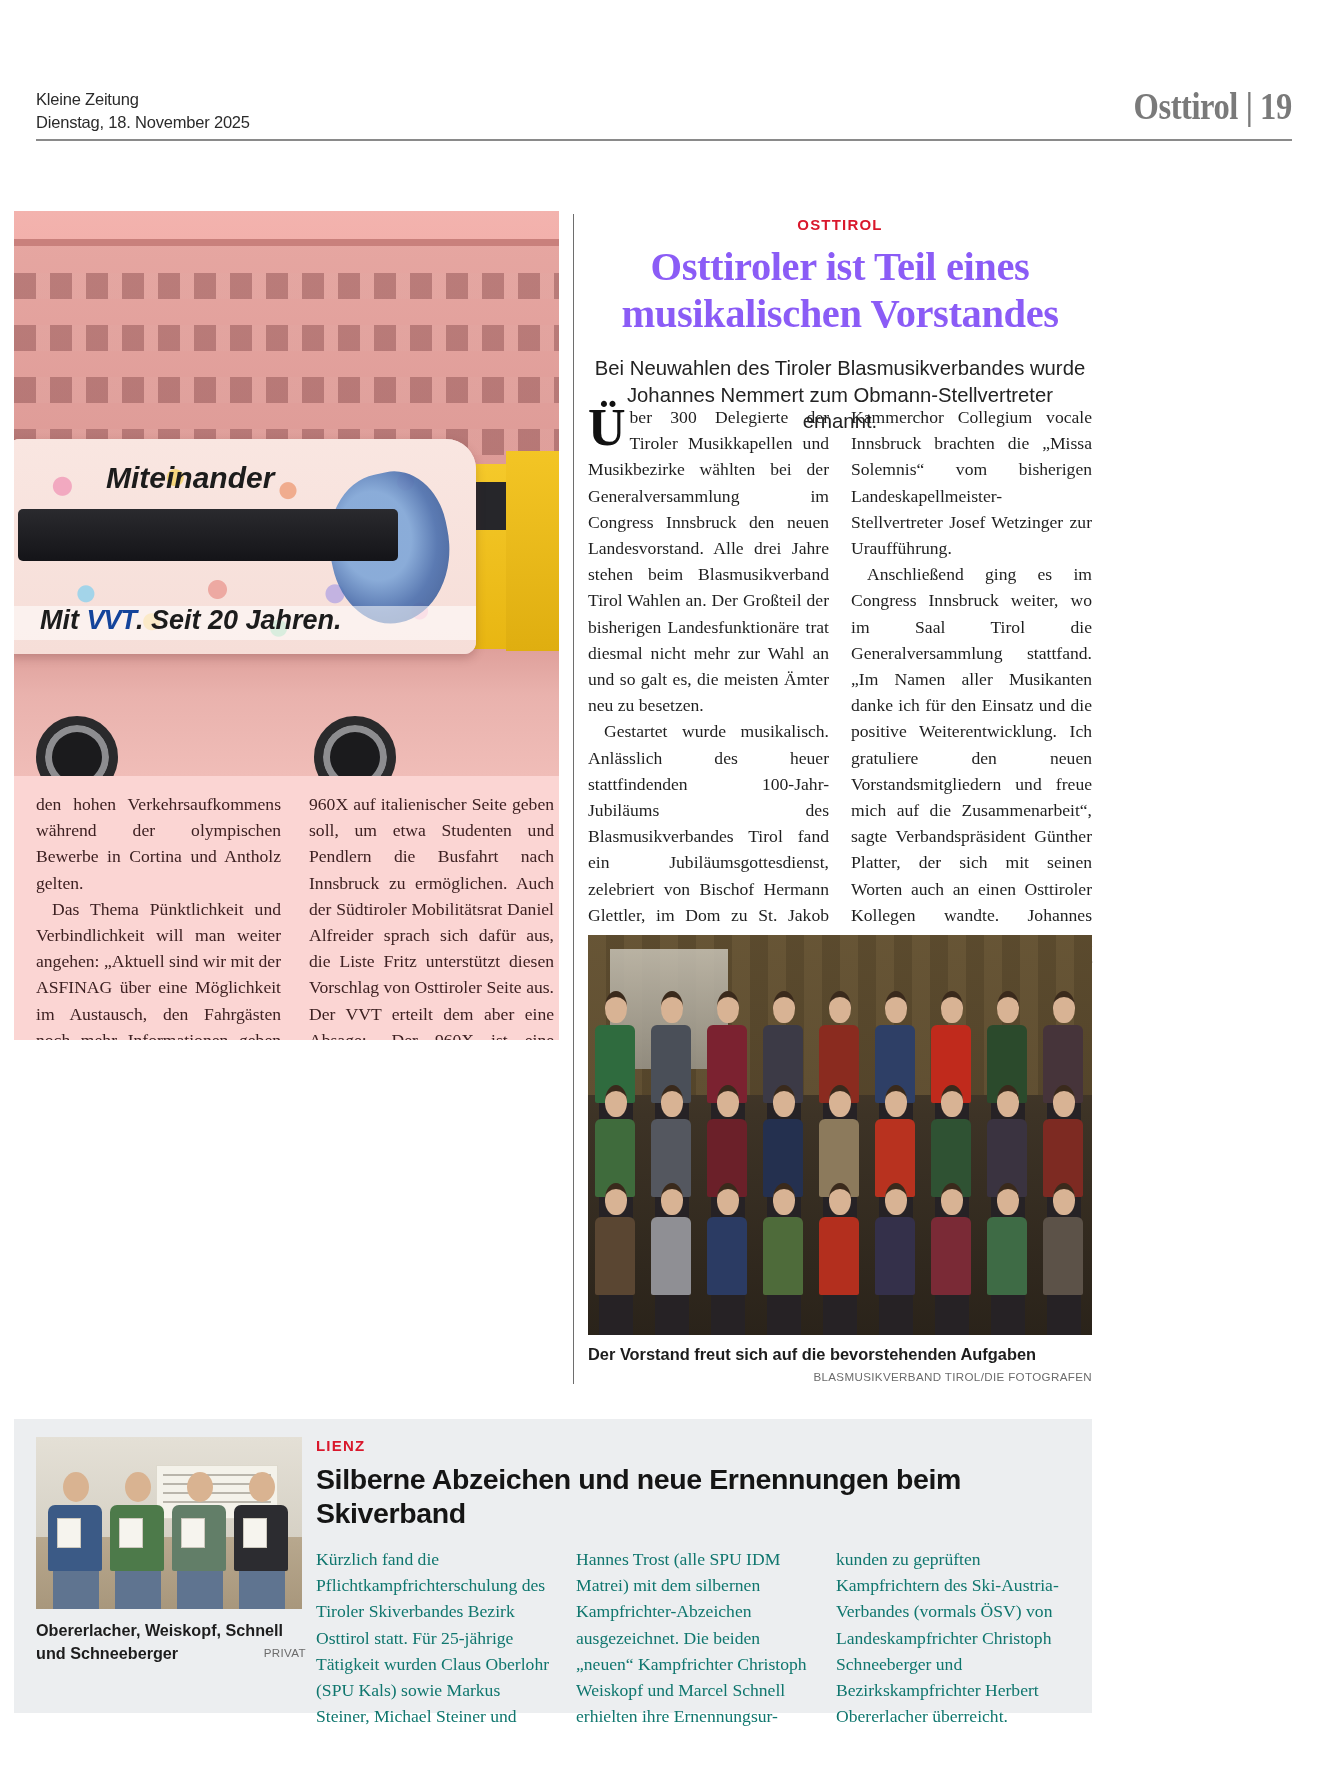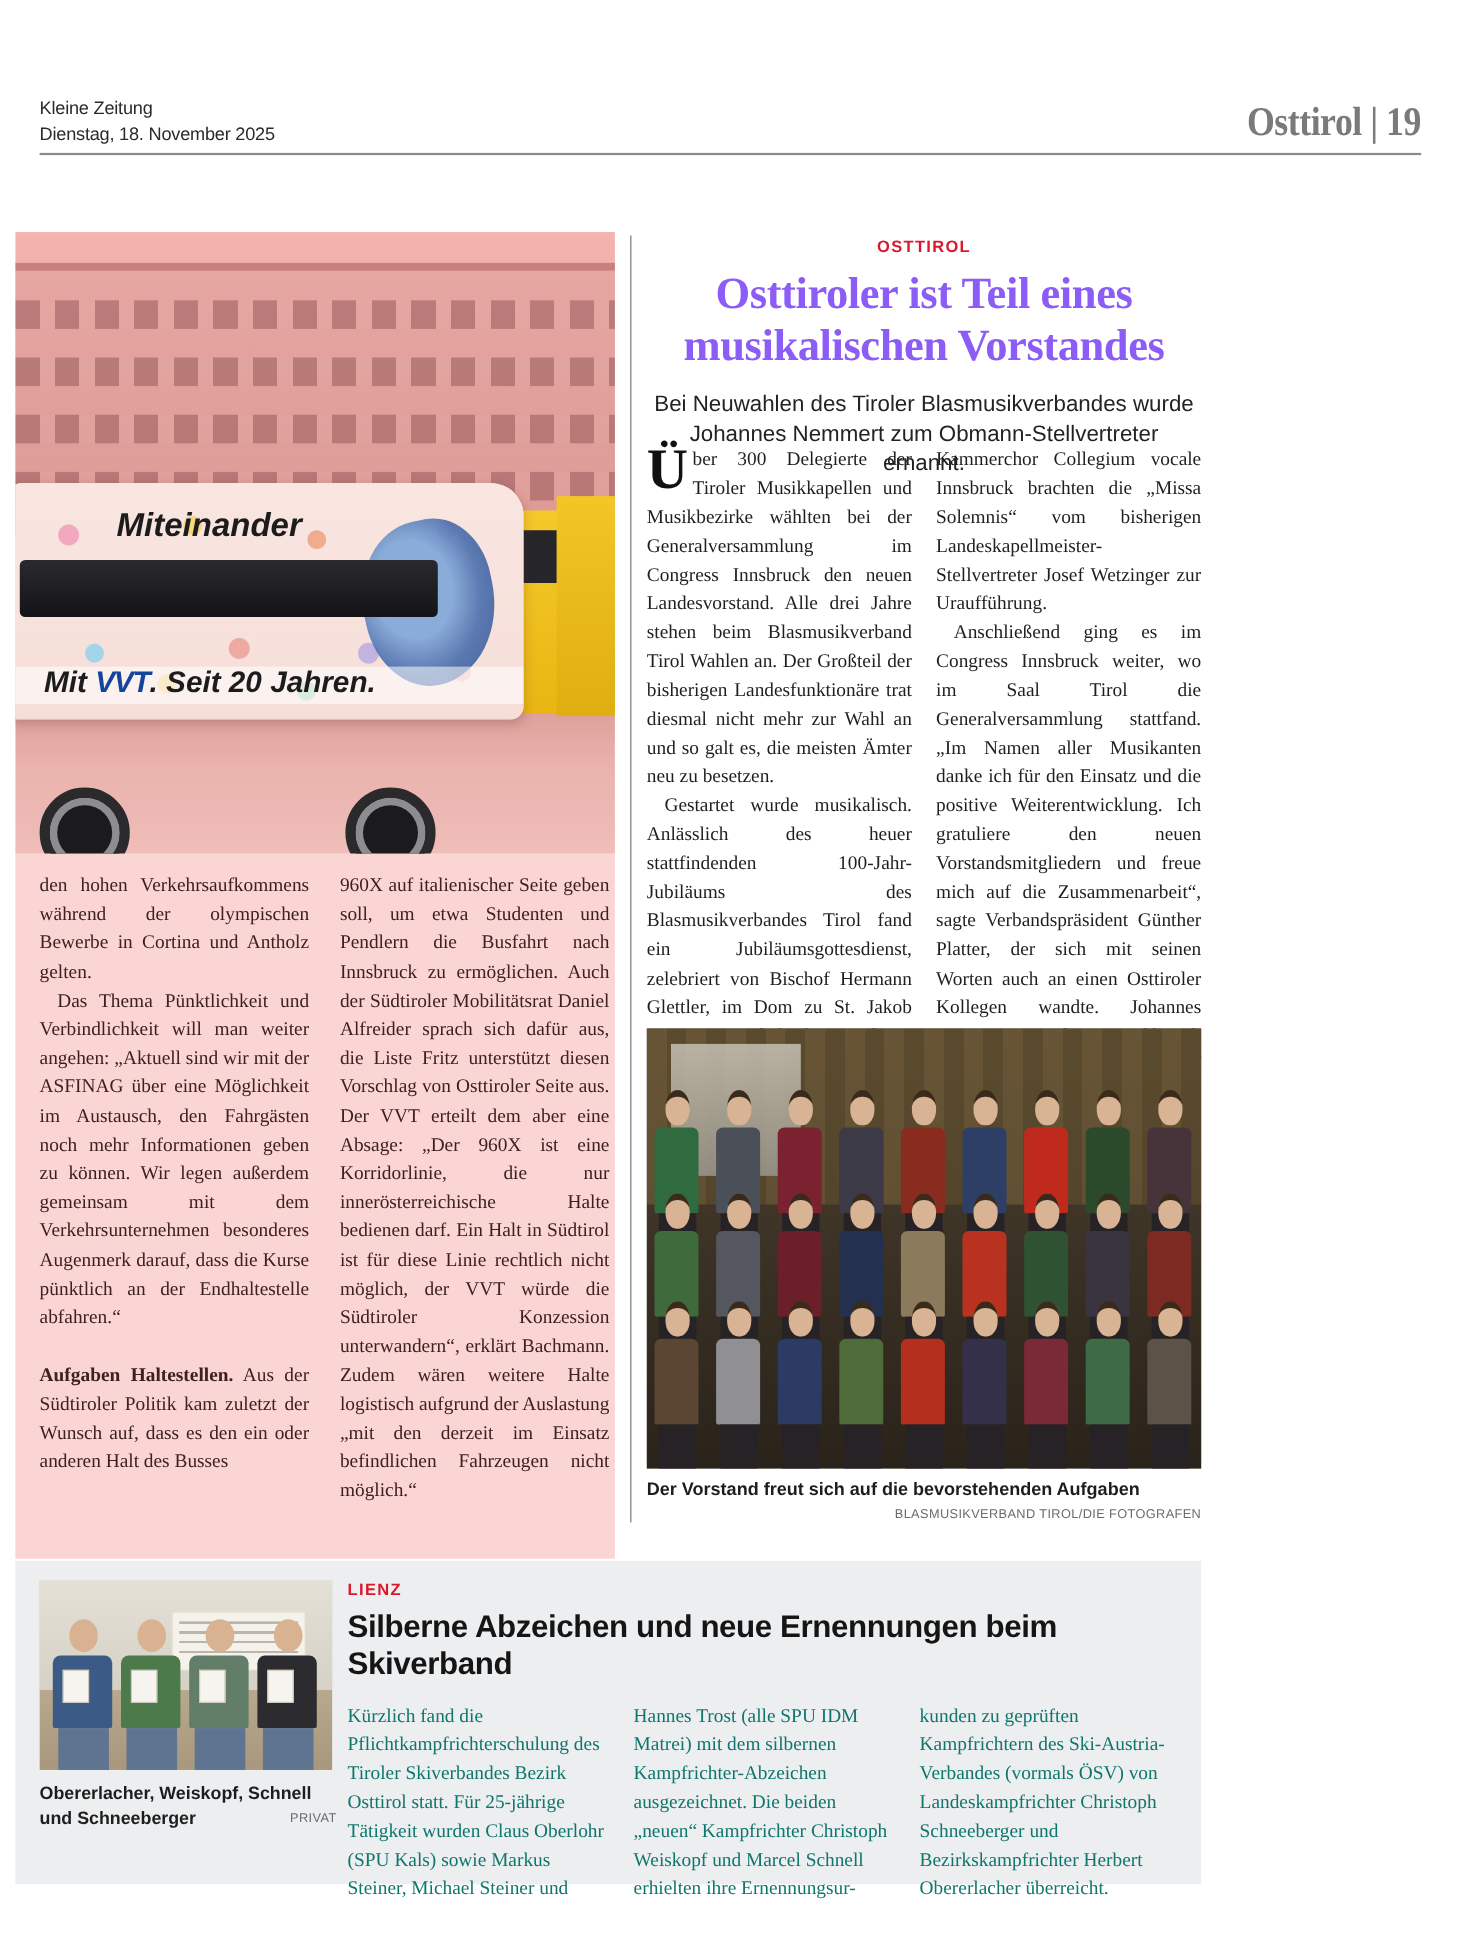--- a/index.html
+++ b/index.html
@@ -22,21 +22,21 @@
     background: #fff;
   }
 
   
   .masthead {
     position: absolute;
     left: 36px;
     top: 88px;
     width: 1256px;
     display: flex;
-    align-items: center;
+    align-items: flex-start;
     justify-content: space-between;
   }
   .masthead-left {
     font-family: "Liberation Sans", sans-serif;
     font-size: 16.5px;
     line-height: 1.42;
     color: #2b2b2b;
     letter-spacing: -0.2px;
   }
   .masthead-left div { white-space: nowrap; }
@@ -66,21 +66,21 @@
     background: #6e6e6e;
     width: 1px;
   }
 
   
   .pink-block {
     position: absolute;
     left: 14px;
     top: 211px;
     width: 545px;
-    height: 1206px;
+    height: 829px;
     background: #fbd5d3;
     overflow: hidden;
   }
   .bus-photo {
     position: absolute;
     left: 0; top: 0;
     width: 545px;
     height: 565px;
     overflow: hidden;
   }

